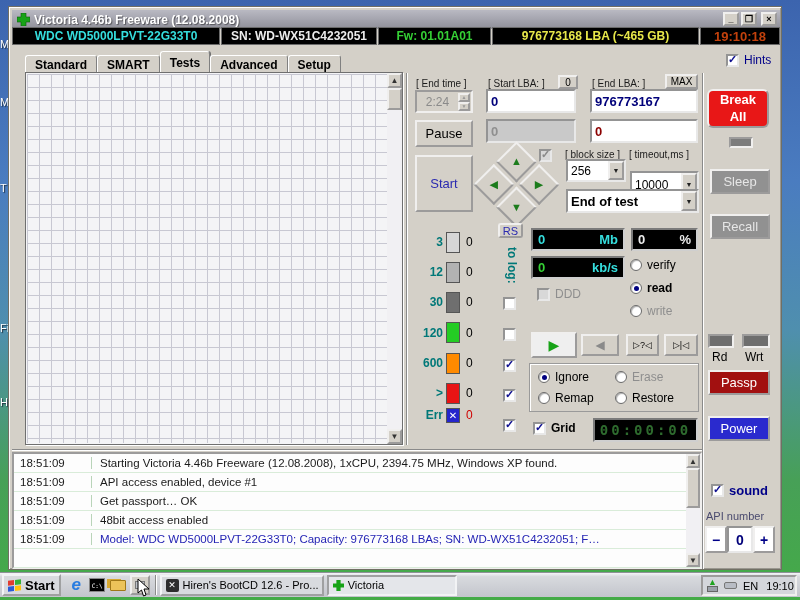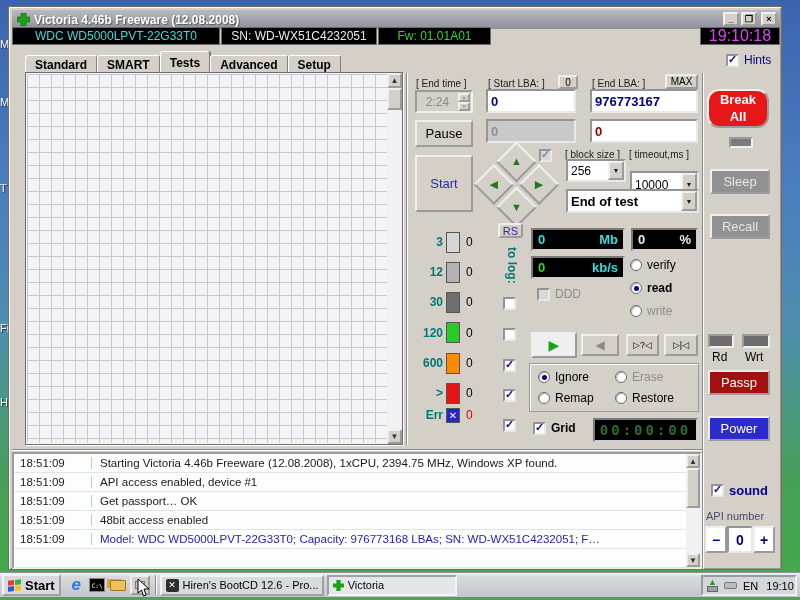--- a/index.html
+++ b/index.html
@@ -18,21 +18,21 @@
   .titlebar { left:3px; top:3px; width:768px; height:19px;
               background:linear-gradient(180deg,#b9b9c2 0%,#a2a2ac 55%,#8f8f99 100%);
               display:flex; align-items:center; }
   .title-text { color:#ffffff; font-weight:bold; font-size:12px; margin-left:5px;
                 text-shadow:1px 1px 1px #55555a; }
   .tb-btn { width:16px; height:14px; background:#d4d0c8; border:2px outset #f0efee;
             font-size:9px; font-weight:bold; color:#000; display:flex; align-items:center;
             justify-content:center; margin-left:2px; line-height:1; }
   .infobar-seg { top:20px; height:18px; background:#000; border:1px solid #6a6a6a;
                  display:flex; align-items:center; justify-content:center;
-                 font-size:12px; font-weight:normal; }
+                 font-size:12px; font-weight:bold; }
   
   .tab { height:18px; background:#d4d0c8; border:1px solid #fff; border-bottom:none;
          border-right-color:#808080; border-radius:3px 3px 0 0; padding:0 9px;
          font-size:12px; font-weight:bold; color:#000; display:flex; align-items:center; }
   .tab.active { height:22px; margin-top:-4px; box-shadow:1px 0 0 #707070; }
   .lbl { font-size:10px; color:#1c1c1c; white-space:nowrap; }
   .btn { background:#d4d0c8; border:2px outset #f0efee; font-size:12px; color:#000;
          display:flex; align-items:center; justify-content:center; cursor:default; }
   .field { background:#fff; border:2px inset #e8e8e8; font-weight:bold; color:#00007a;
            font-size:13px; padding-left:3px; display:flex; align-items:center; }
@@ -97,21 +97,22 @@
     <div class="abs" style="right:3px;top:2px;display:flex">
       <div class="tb-btn">_</div>
       <div class="tb-btn">❒</div>
       <div class="tb-btn" style="margin-left:4px">×</div>
     </div>
   </div>
 
   <div class="abs infobar-seg" style="left:3px;width:208px;color:#35dede">WDC WD5000LPVT-22G33T0</div>
   <div class="abs infobar-seg" style="left:212px;width:156px;color:#ececec">SN: WD-WX51C4232051</div>
   <div class="abs infobar-seg" style="left:369px;width:113px;color:#35d035">Fw: 01.01A01</div>
-  <div class="abs infobar-seg" style="left:691px;width:80px;color:#d946ef;font-size:16px">19:10:18</div>
+  <div class="abs infobar-seg" style="left:483px;width:207px;color:#e8e84a">976773168 LBA (~465 GB)</div>
+  <div class="abs infobar-seg" style="left:691px;width:80px;color:#c2410c;font-size:13px">19:10:18</div>
 
   <div class="abs" style="left:16px;top:42px;display:flex;align-items:flex-end;height:24px">
     <div class="tab">Standard</div>
     <div class="tab">SMART</div>
     <div class="tab active">Tests</div>
     <div class="tab">Advanced</div>
     <div class="tab">Setup</div>
   </div>
   <div class="abs" style="left:717px;top:46px;display:flex;align-items:center">
     <span class="cb">
@@ -305,21 +306,21 @@
         <span class="check">✓</span>
       </span>
     <span class="rlabel" style="font-weight:bold">Grid</span>
   </div>
   <div class="abs lcd" style="left:584px;top:411px;width:105px;height:24px;justify-content:center">
     <span class="seven">00:00:00</span>
   </div>
 
   <div class="abs groove-v" style="left:693px;top:66px;height:496px"></div>
 
-  <div class="abs btn" style="left:698px;top:82px;width:62px;height:39px;background:#e81717;color:#fff;font-weight:bold;font-size:13px;border-radius:12px;text-align:center;line-height:1.25;padding:0 6px">Break All</div>
+  <div class="abs btn" style="left:698px;top:82px;width:62px;height:39px;background:#e81717;color:#fff;font-weight:bold;font-size:13px;border-radius:6px;text-align:center;line-height:1.25;padding:0 6px">Break All</div>
   <div class="abs sunken" style="left:720px;top:130px;width:24px;height:11px;background:#7c7c7c"></div>
   <div class="abs btn" style="left:701px;top:162px;width:60px;height:25px;background:#919191;color:#e6e6e6;font-size:13px">Sleep</div>
   <div class="abs btn" style="left:701px;top:207px;width:60px;height:25px;background:#919191;color:#e6e6e6;font-size:13px">Recall</div>
   <div class="abs sunken" style="left:699px;top:327px;width:26px;height:14px;background:#6e6e6e"></div>
   <div class="abs sunken" style="left:733px;top:327px;width:28px;height:14px;background:#6e6e6e"></div>
   <span class="abs" style="left:703px;top:343px;font-size:12px">Rd</span>
   <span class="abs" style="left:736px;top:343px;font-size:12px">Wrt</span>
   <div class="abs btn" style="left:699px;top:363px;width:62px;height:25px;background:#a21010;color:#fff;font-size:13px">Passp</div>
   <div class="abs btn" style="left:699px;top:409px;width:62px;height:25px;background:#2a2ace;color:#fff;font-size:13px">Power</div>
 

